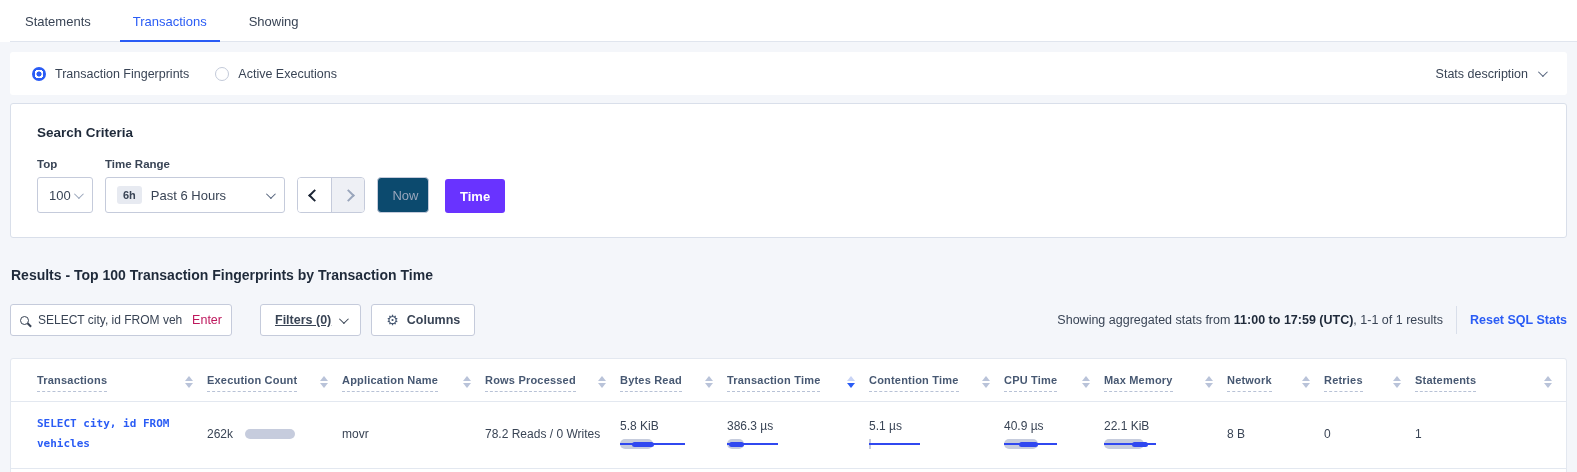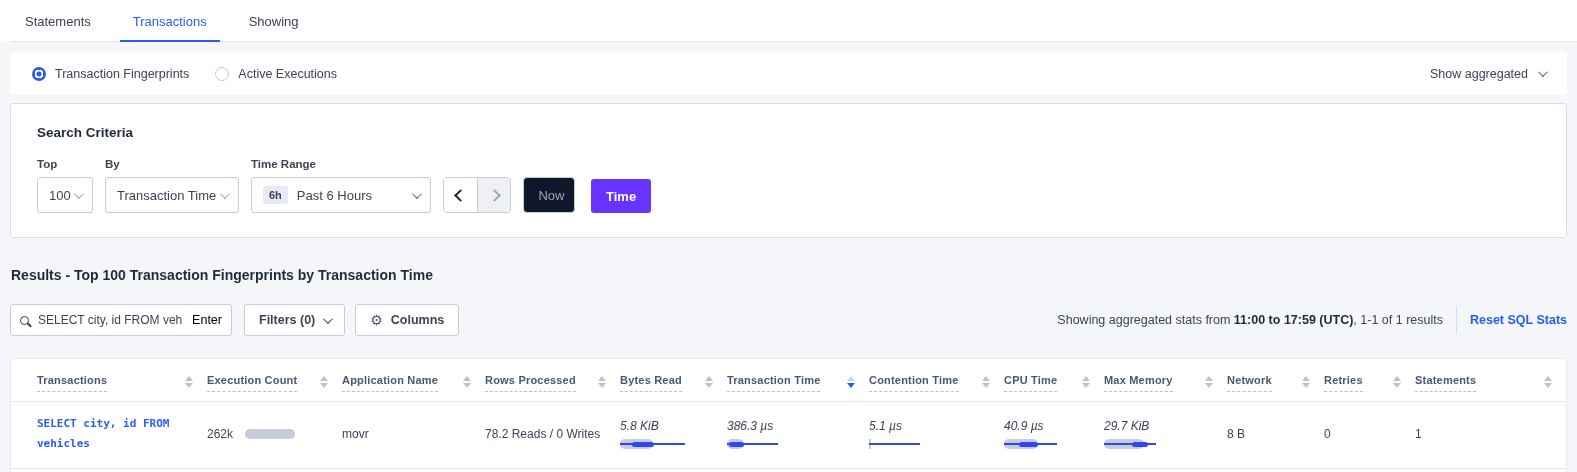--- a/index.html
+++ b/index.html
@@ -37,36 +37,36 @@
   .selectbox { height:36px; border:1px solid #c5cbdb; border-radius:3px; background:#fff;
     display:flex; align-items:center; justify-content:space-between; padding:0 11px; font-size:13px; cursor:pointer; }
   .sel-top { width:56px; }
   .sel-by { width:134px; }
   .sel-time { width:180px; }
   .time-left { display:flex; align-items:center; gap:9px; }
   .badge-6h { background:#e7eaf1; border-radius:3px; font-size:11px; font-weight:bold; color:#394455; padding:3px 6px; }
   .pager { display:flex; height:36px; border:1px solid #c5cbdb; border-radius:4px; overflow:hidden; margin-right:12px; }
   .pager-btn { width:33px; display:flex; align-items:center; justify-content:center; background:#fff; cursor:pointer; }
   .pager-btn.disabled { background:#eef0f5; border-left:1px solid #c5cbdb; cursor:default; }
-  .now-btn { height:36px; width:52px; border:1px solid #c5cbdb; border-radius:4px; background:#0f172a;
+  .now-btn { height:36px; width:52px; border:1px solid #c5cbdb; border-radius:4px; background:#0c4a6e;
     color:#9aa6bc; font-size:13px; margin-right:16px; font-family:inherit; cursor:pointer;padding-left:11px; }
   .apply-btn { height:34px; padding:0 15px; border:none; border-radius:3px; background:#6933ff;
     color:#fff; font-size:13px; font-weight:bold; font-family:inherit; cursor:pointer; }
   
   .results-heading { margin:29px 10px 0 11px; font-size:14px; font-weight:bold; color:#1f2a3a; }
   .toolbar { margin:21px 10px 0; display:flex; align-items:center; }
   .search-box { width:222px; height:32px; border:1px solid #c5cbdb; border-radius:3px; background:#fff;
     display:flex; align-items:center; padding:0 9px; gap:7px; }
   .mag { width:9px; height:9px; border:1.6px solid #394455; border-radius:50%; position:relative; flex:0 0 auto; }
   .mag::after { content:""; position:absolute; width:5px; height:1.6px; background:#394455; transform:rotate(45deg); right:-4px; bottom:-2px; }
   .search-box input { flex:1; min-width:0; border:none; outline:none; font-size:12px; color:#394455; font-family:inherit; background:transparent; }
-  .enter-hint { color:#000000; font-size:12.5px; flex:0 0 auto; }
+  .enter-hint { color:#be185d; font-size:12.5px; flex:0 0 auto; }
   .tool-btn { height:32px; border:1px solid #c5cbdb; border-radius:3px; background:#fff; color:#394455;
     font-size:12.5px; font-weight:bold; font-family:inherit; padding:0 14px; display:flex; align-items:center; gap:8px; cursor:pointer; }
-  .tool-btn.filters { margin-left:12px; }
+  .tool-btn.filters { margin-left:28px;text-decoration:underline; }
   .tool-btn.columns { margin-left:10px; }
   .gear { font-size:14px; font-weight:normal; color:#475872; line-height:1; }
   .stats-text { margin-left:auto; font-size:12.5px; color:#394455; white-space:nowrap; }
   .stats-text b { color:#1f2a3a; }
   .vdiv { width:1px; height:28px; background:#d9dfea; margin:0 13px; }
   .reset-link { color:#2a5cf5; font-size:12.5px; font-weight:bold; white-space:nowrap; cursor:pointer; }
   
   .table-card { margin:22px 10px 0; background:#fff; border:1px solid #e3e8f0; border-radius:3px; padding-bottom:16px; }
   table { width:100%; border-collapse:collapse; table-layout:fixed; }
   th { padding:15px 14px 9px 0; border-bottom:1px solid #e3e8f0; text-align:left; vertical-align:top; }
@@ -77,21 +77,21 @@
   .sort { display:flex; flex-direction:column; align-items:center; gap:2px; padding-top:2px; cursor:pointer; }
   .tri-up { width:0; height:0; border-left:4px solid transparent; border-right:4px solid transparent; border-bottom:5px solid #b9c3d9; }
   .tri-down { width:0; height:0; border-left:4px solid transparent; border-right:4px solid transparent; border-top:5px solid #b9c3d9; }
   .sort.active .tri-up { border-bottom-color:#c9d4f5; }
   .sort.active .tri-down { border-top-color:#2a5cf5; }
   td { padding:12px 14px 14px 0; border-bottom:1px solid #e3e8f0; font-size:12px; color:#394455; vertical-align:middle; }
   .sql-link { font-family:"DejaVu Sans Mono", monospace; font-size:11px; font-weight:bold; color:#2a5cf5;
     line-height:1.8; width:172px; cursor:pointer; }
   .count-cell { display:flex; align-items:center; gap:12px; }
   .count-bar { width:50px; height:10px; background:#c6ccdd; border-radius:5px; }
-  .metric .val { display:block; margin-bottom:6px;font-style:italic; }
+  .metric .val { display:block; margin-bottom:6px; }
   .bar { position:relative; height:10px; width:72px; }
   .bar i { position:absolute; display:block; }
   .bar .g { top:0; height:10px; background:#c6ccdd; border-radius:5px; left:0; }
   .bar .line { top:4px; height:2px; background:#3048f0; left:0; }
   .bar .seg { top:3px; height:5px; background:#3048f0; border-radius:2.5px; }
   .bar .tick { top:0; height:10px; width:2px; background:#c6ccdd; left:0; }
 </style>
 </head>
 <body>
 
@@ -106,39 +106,32 @@
     <div class="radio-opt">
       <span class="radio-dot on"></span>
       <span>Transaction Fingerprints</span>
     </div>
     <div class="radio-opt">
       <span class="radio-dot off"></span>
       <span>Active Executions</span>
     </div>
   </div>
   <div class="show-desc">
-    <span>Show aggregated</span>
+    <span>Stats description</span>
     <span class="chev small-down"></span>
   </div>
 </div>
 
 <div class="criteria-card">
   <div class="criteria-title">Search Criteria</div>
   <div class="controls">
     <div class="ctl">
       <span class="ctl-label">Top</span>
       <div class="selectbox sel-top">
         <span>100</span>
-        <span class="chev down" style="border-color:#9aa6bc;"></span>
-      </div>
-    </div>
-    <div class="ctl">
-      <span class="ctl-label">By</span>
-      <div class="selectbox sel-by">
-        <span>Transaction Time</span>
         <span class="chev down" style="border-color:#9aa6bc;"></span>
       </div>
     </div>
     <div class="ctl">
       <span class="ctl-label">Time Range</span>
       <div class="selectbox sel-time">
         <span class="time-left">
           <span class="badge-6h">6h</span>
           <span>Past 6 Hours</span>
         </span>
@@ -354,21 +347,21 @@
             <span class="val">40.9 µs</span>
             <div class="bar">
               <i class="g" style="width:34px"></i>
                 <i class="line" style="width:53px"></i>
                 <i class="seg" style="left:15px;width:19px"></i>
             </div>
         </div>
           </td>
         <td>
             <div class="metric">
-            <span class="val">29.7 KiB</span>
+            <span class="val">22.1 KiB</span>
             <div class="bar">
               <i class="g" style="width:40px"></i>
                 <i class="line" style="width:52px"></i>
                 <i class="seg" style="left:28px;width:16px"></i>
             </div>
         </div>
           </td>
         <td><span>8 B</span></td>
         <td><span>0</span></td>
         <td><span>1</span></td>

